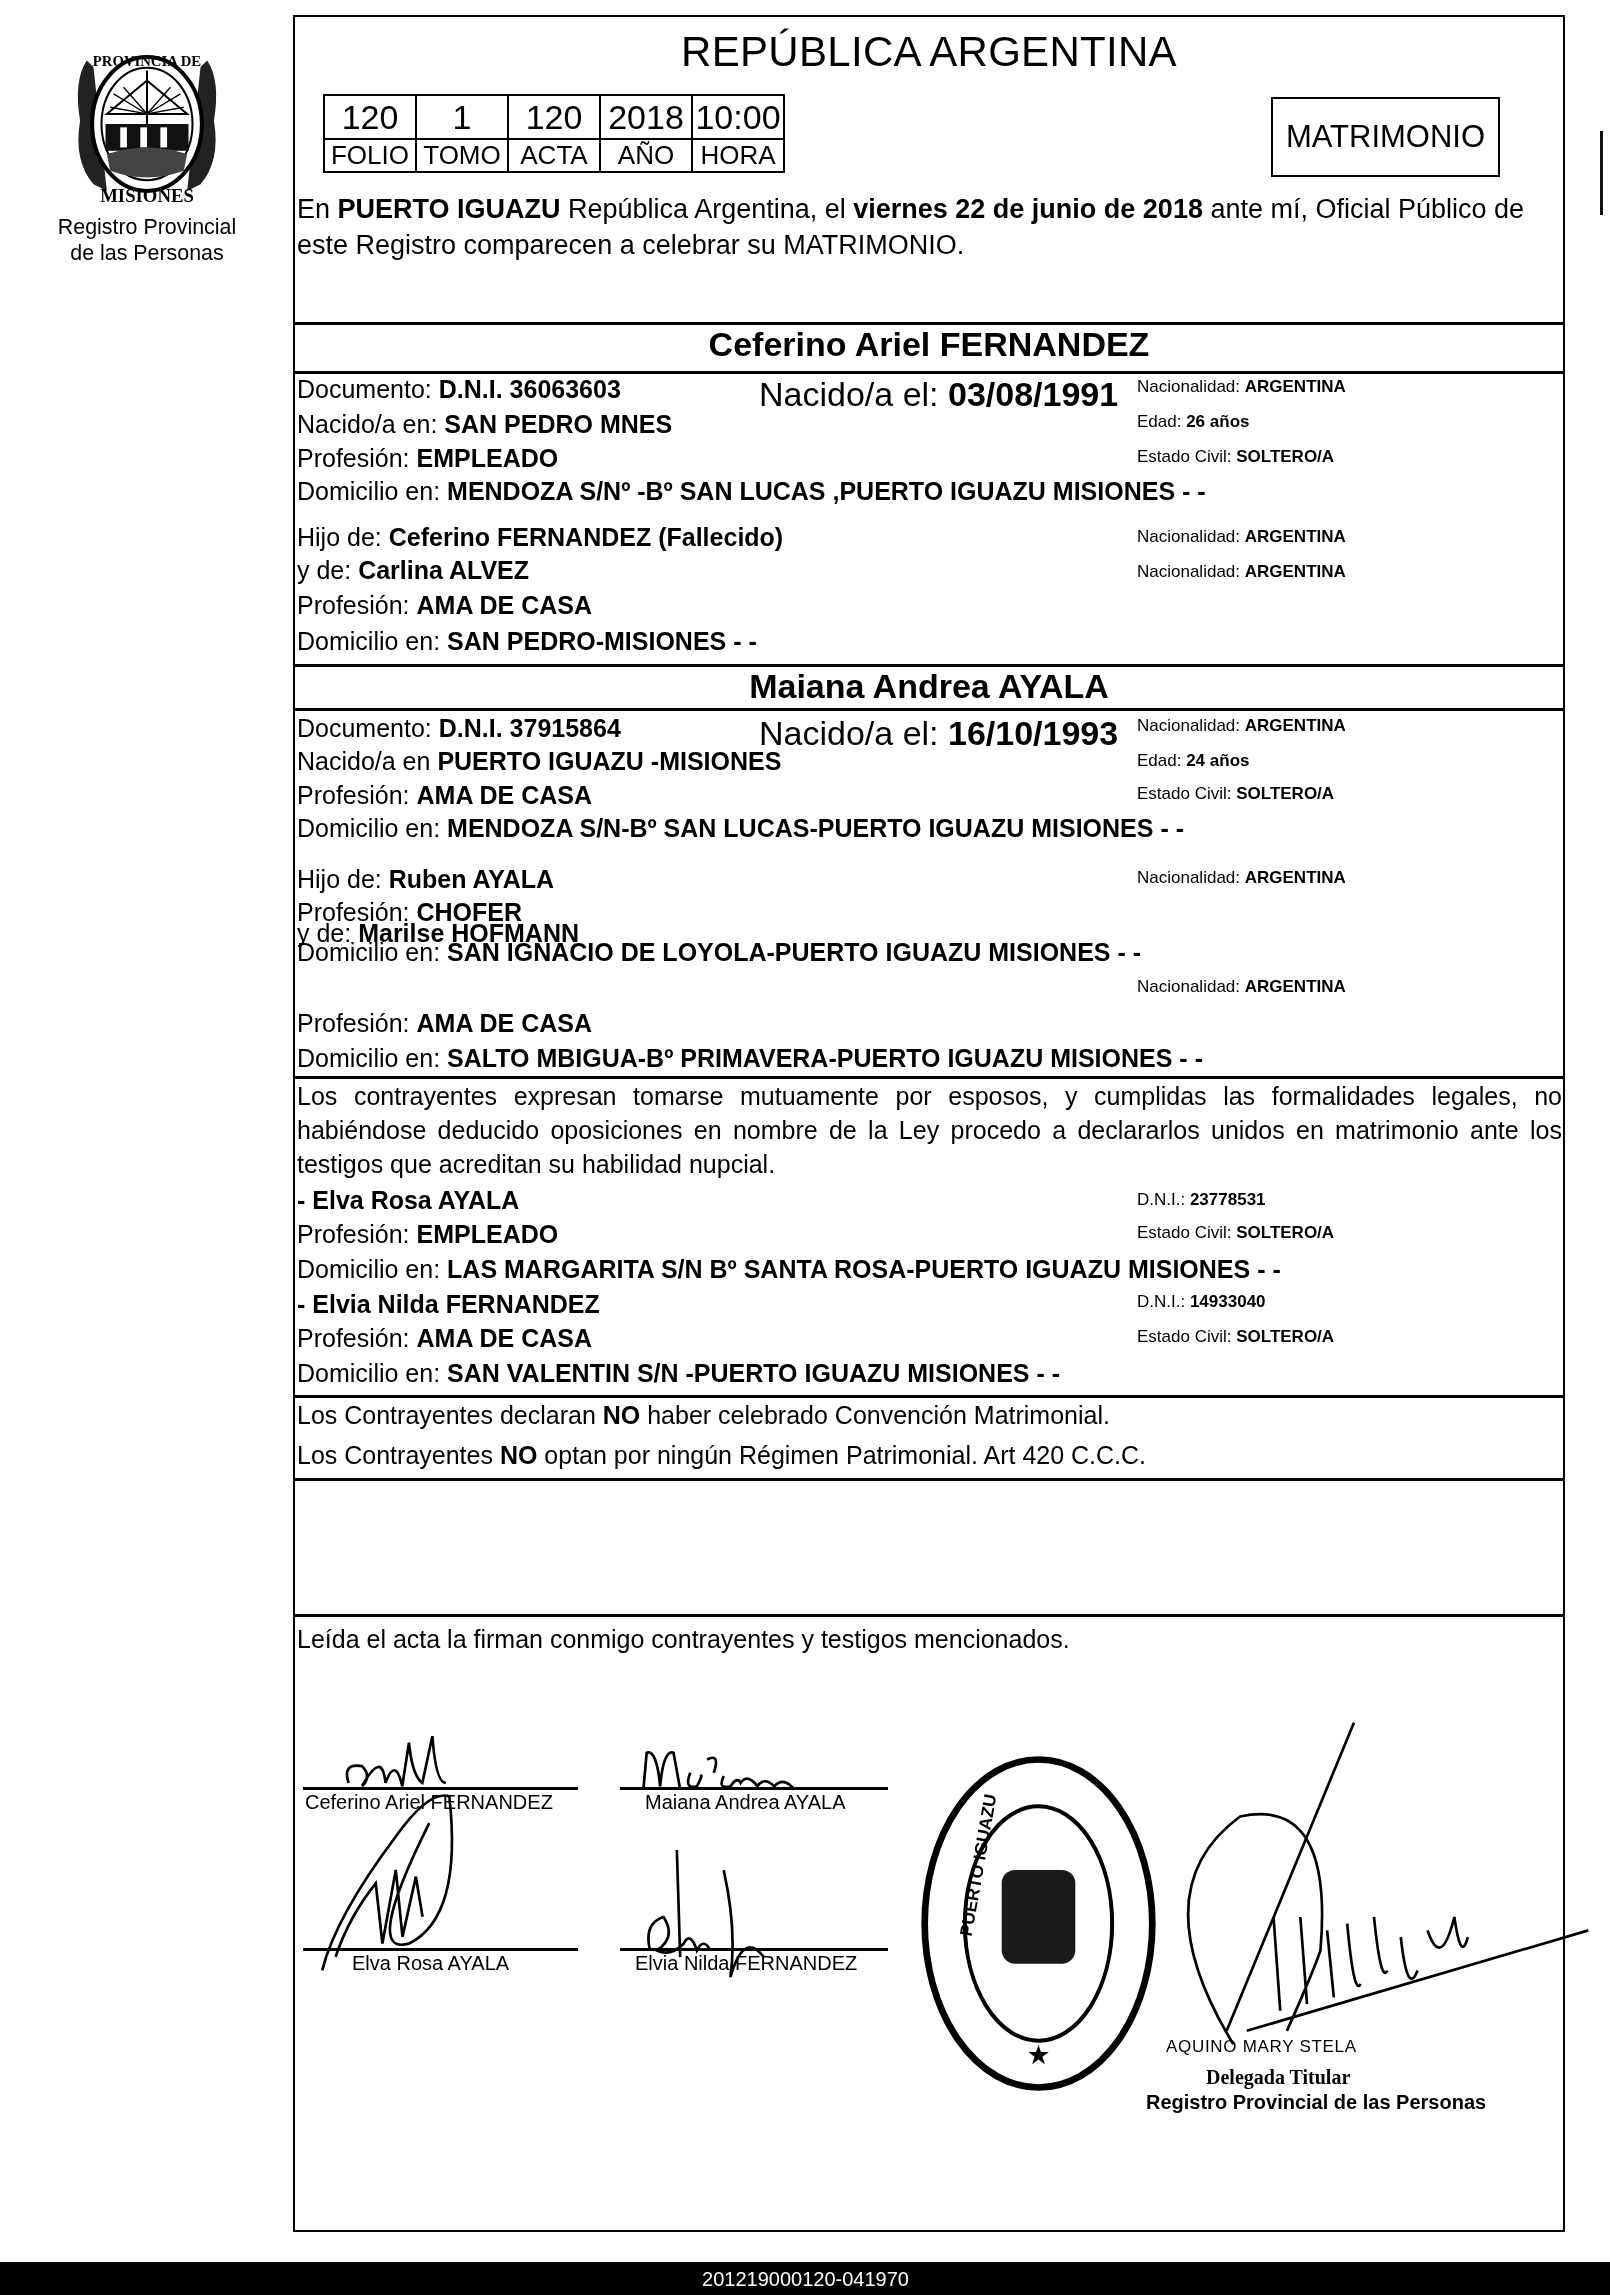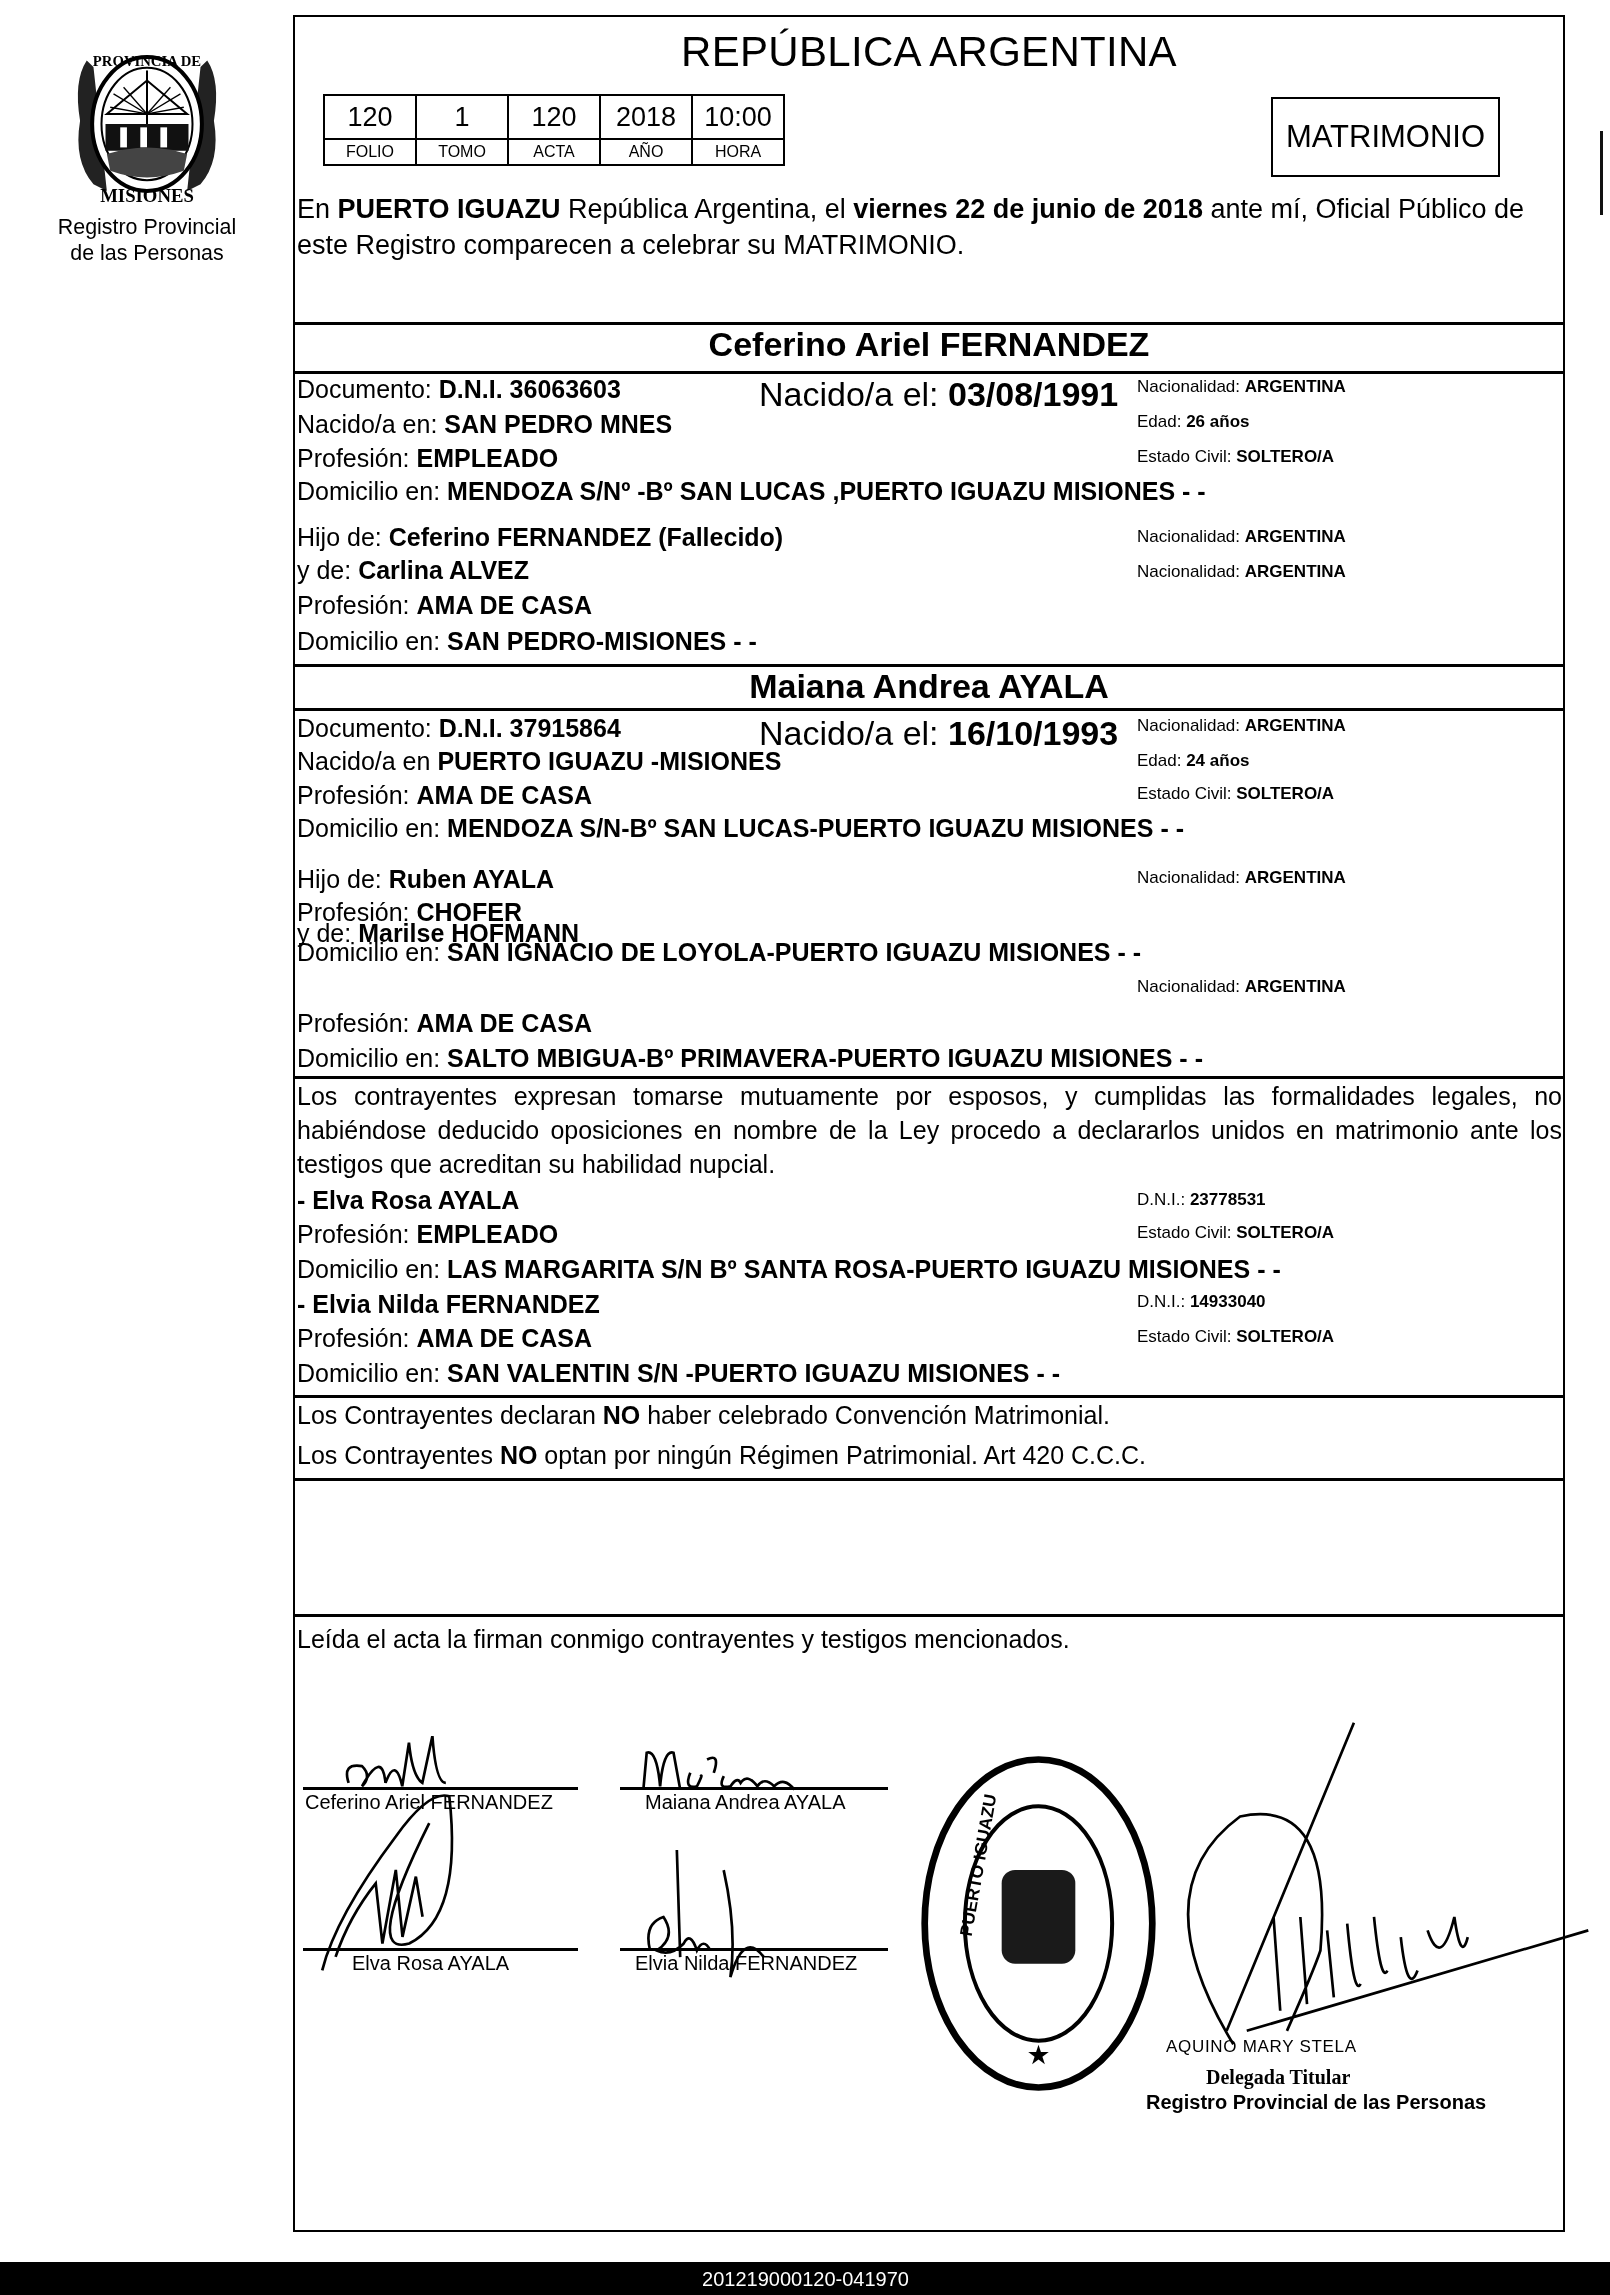--- a/index.html
+++ b/index.html
@@ -4,22 +4,22 @@
 <style>
   html, body { margin:0; padding:0; background:#ffffff; }
   body { width:1611px; height:2295px; position:relative; overflow:hidden; font-family:"Liberation Sans", sans-serif; color:#000; }
   .abs { position:absolute; }
   .logo-wrap { left:40px; top:40px; width:214px; text-align:center; }
   .logo-caption { font-size:21.4px; line-height:25.5px; margin-top:5.4px; }
   .main-box { left:293px; top:14.7px; width:1272px; height:2217px; border:2.7px solid #000; box-sizing:border-box; }
   .title { left:293px; top:28px; width:1272px; text-align:center; font-size:42px; letter-spacing:0.3px; }
   table.reg { position:absolute; left:323px; top:94px; border-collapse:collapse; }
   table.reg td { border:2.7px solid #000; text-align:center; width:90px; padding:0; }
-  table.reg tr.vals td { height:42px; font-size:27px; }
-  table.reg tr.labels td { height:24px; font-size:16px;margin-left:43px; }
+  table.reg tr.vals td { height:42px; font-size:34px; }
+  table.reg tr.labels td { height:24px; font-size:26px;margin-left:43px; }
   .type-box { left:1271px; top:97px; width:229px; height:80px; border:2.7px solid #000; box-sizing:border-box; font-size:31px; display:flex; align-items:center; justify-content:center; }
   .intro { left:297px; top:191px; width:1267px; font-size:27px; line-height:36px; }
   .hline { position:absolute; left:293px; width:1272px; height:3.4px; background:#000; }
   .name-hdr { position:absolute; left:293px; width:1272px; text-align:center; font-size:34px; font-weight:bold; }
   .row { position:absolute; left:297px; font-size:25px; line-height:29.5px; white-space:nowrap; }
   .c2 { position:absolute; left:759px; font-size:34px; white-space:nowrap; }
   .c3 { position:absolute; left:1137px; font-size:17px; white-space:nowrap; }
   b { font-weight:bold; }
   .para { position:absolute; left:297px; width:1265px; font-size:25px; line-height:34px; text-align:justify; }
   .sig-line { position:absolute; height:2.7px; background:#000; }

